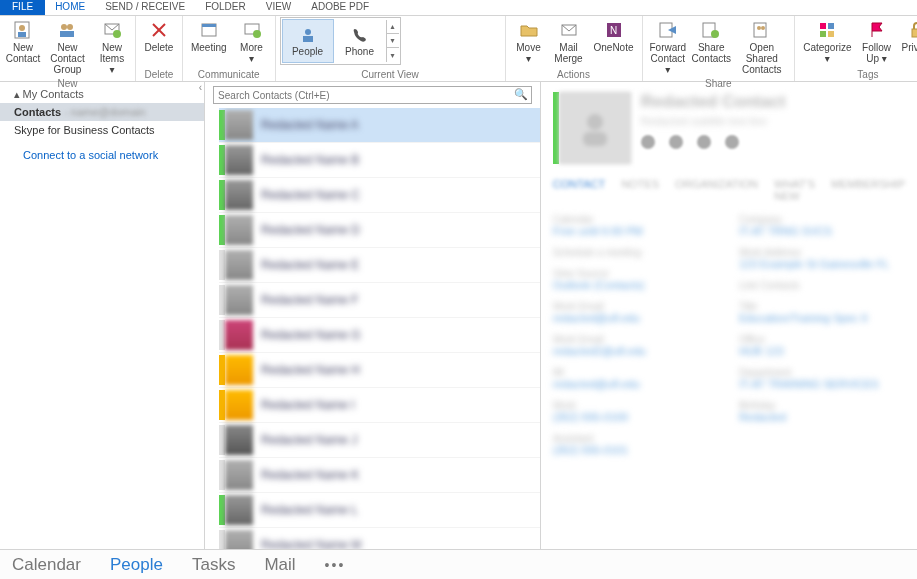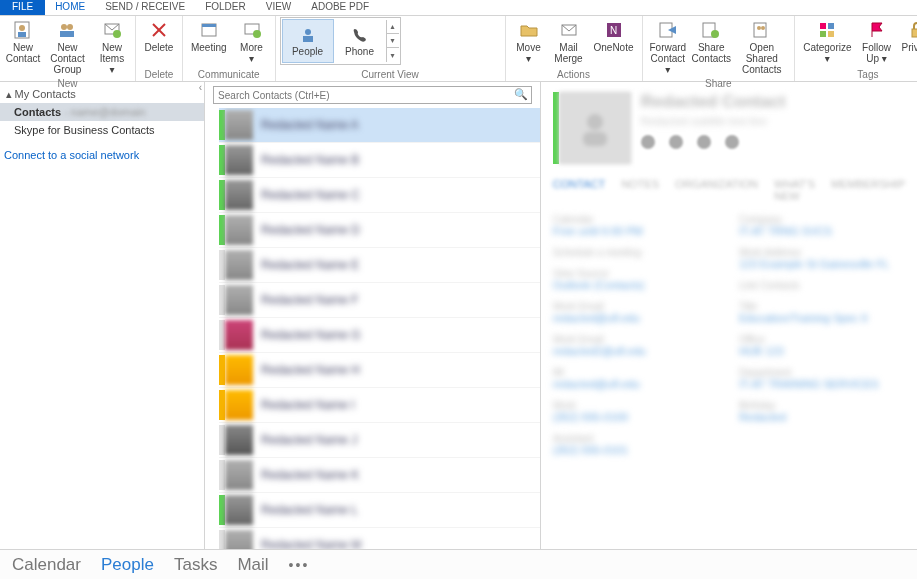--- a/index.html
+++ b/index.html
@@ -24,26 +24,26 @@
 .view-opt.sel { background: #dbe9f7; border: 1px solid #a7c7e7; }
 .view-opt .ico { width: 18px; height: 18px; }
 .view-opt .lbl { font-size: 10px; color: #444; margin-top: 2px; }
 .gallery-arrows { display: flex; flex-direction: column; border-left: 1px solid #c4c4c4; }
 .gallery-arrows div { width: 12px; height: 14px; border-bottom: 1px solid #c4c4c4; font-size: 8px; display:flex; align-items:center; justify-content:center; color:#666; cursor:pointer;}
 
 
 .body { display: flex; height: calc(579px - 16px - 66px - 30px); }
 .left-pane { width: 226px; border-right: 1px solid #d4d4d4; padding: 4px 0; position: relative; }
 .collapse-handle { position: absolute; top: 0; right: 2px; font-size: 10px; color: #888; cursor:pointer;}
-.my-contacts-hdr { font-size: 11px; color: #555; padding: 2px 6px; }
+.my-contacts-hdr { font-size: 11px; color: #555; padding: 2px 14px; }
 .nav-item { padding: 3px 14px; font-size: 11px; color: #333; cursor:pointer;}
 .nav-item.sel { background: #d6dce3; font-weight: bold; }
 .nav-item .sub { color: #999; font-weight: normal; filter: blur(2px); }
 .nav-item .link { color: #0762c8; }
-.connect-link { color: #0762c8; font-size: 11px; padding: 10px 4px; cursor:pointer; }
+.connect-link { color: #0762c8; font-size: 11px; padding: 10px 23px; cursor:pointer; }
 
 .mid-pane { width: 370px; border-right: 1px solid #d4d4d4; display: flex; flex-direction: column; }
 .search-contacts { margin: 4px 8px; position: relative; }
 .search-contacts input { width: 100%; height: 18px; border: 1px solid #ababab; font-size: 10px; padding: 0 8px 0 4px; color: #777; }
 .search-contacts .mag { position: absolute; right: 4px; top: 2px; font-size: 11px; color: #0762c8; }
 .contact-list { flex: 1; overflow: hidden; padding-left: 14px; }
 .contact-row { display: flex; align-items: center; height: 35px; border-bottom: 1px solid #f3f3f3; }
 .contact-row.sel { background: #cde2f7; }
 .presence { width: 6px; height: 30px; background: #5dd255; }
 .presence.away { background: #f7b500; }
@@ -67,21 +67,21 @@
 .card-tabs { display: flex; gap: 16px; margin-top: 14px; font-size: 11px; filter: blur(2px); }
 .card-tabs span { color: #bbb; }
 .card-tabs span.act { color: #4a8dd6; }
 .card-body { display: flex; gap: 20px; margin-top: 12px; }
 .card-col { flex: 1; }
 .field { margin-bottom: 10px; filter: blur(3px); }
 .field .fl { font-size: 10px; color: #bbb; }
 .field .fv { font-size: 11px; color: #6aa7e0; }
 
 
-.bottom-nav { height: 30px; border-top: 1px solid #d4d4d4; display: flex; align-items: center; padding: 0 12px; gap: 20px; background: #fcfcfc; }
+.bottom-nav { height: 30px; border-top: 1px solid #d4d4d4; display: flex; align-items: center; padding: 0 12px; gap: 29px; background: #fcfcfc; }
 .bottom-nav span { font-size: 17px; color: #777; cursor:pointer; }
 .bottom-nav span.act { color: #2a7dd4; }
 .bottom-nav .dots { font-size: 14px; letter-spacing: 2px; }
 </style>
 </head>
 <body>
 
 <div class="tabs">
   <div class="tab file">FILE</div>
   <div class="tab active">HOME</div>

